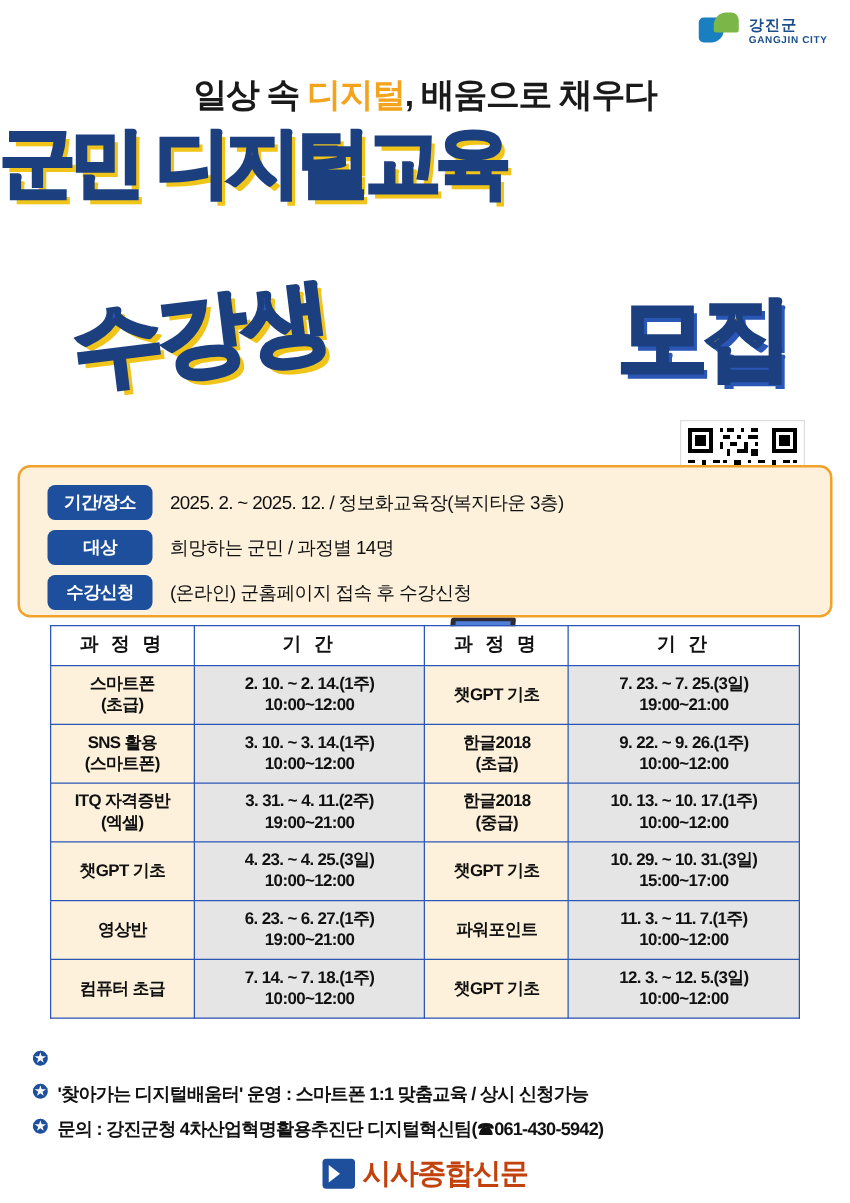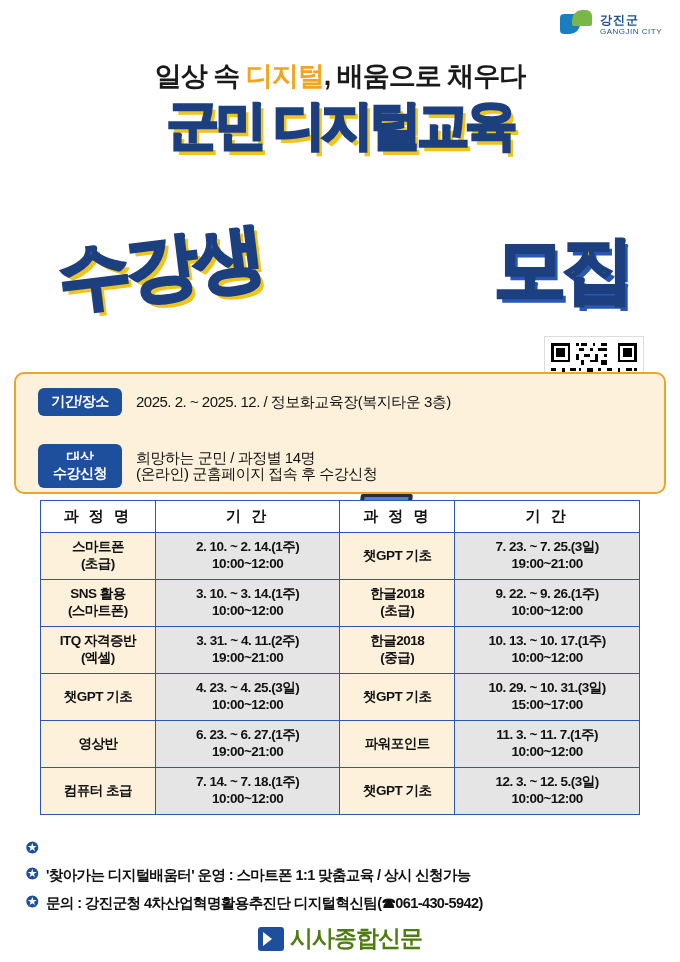--- a/index.html
+++ b/index.html
@@ -27,33 +27,33 @@
   .logo-mark .b1 {
     position:absolute; left:0; top:4px; width:20px; height:20px;
     background:#1a7fc1; border-radius:4px 0 10px 4px;
   }
   .logo-mark .b2 {
     position:absolute; left:12px; top:0; width:20px; height:16px;
     background:#7ab648; border-radius:10px 6px 2px 2px;
   }
   .logo-text { line-height:1; }
   .logo-kr { font-size:12px; font-weight:bold; color:#1b4f8a; letter-spacing:1px; }
-  .logo-en { font-size:8px; font-weight:normal; color:#1b4f8a; letter-spacing:0.5px; margin-top:2px;}
+  .logo-en { font-size:8px; font-weight:bold; color:#1b4f8a; letter-spacing:0.5px; margin-top:2px;}
   
   .tagline {
     position:absolute; top:58px; left:0; width:680px;
     text-align:center;
     font-size:27px; font-weight:bold; letter-spacing:-1px;
     color:#1a1a1a;
   }
   .tagline .or { color:#f4a41c; }
   .bigtitle {
     position:absolute; top:98px; left:0; width:680px;
-    text-align:center;
-    font-size:52px; font-weight:bold; letter-spacing:-4px;
+    text-align:left;
+    font-size:60px; font-weight:bold; letter-spacing:-4px;
     color:#737373;
     -webkit-text-stroke:3px #1c3f80;
     text-shadow: 4px 5px 0 #f0c419;
     line-height:1.05;
   }
   .row2 {
     position:absolute; top:198px; left:0; width:680px;
     height:140px;
   }
   .word-left {
@@ -73,21 +73,21 @@
   }
   
   .illus { position:absolute; left:285px; top:200px; width:160px; height:150px; }
   
   .infopanel {
     position:absolute; left:14px; top:372px; width:652px; height:122px;
     background:#fdf1dc; border:2px solid #f0a22b; border-radius:10px;
   }
   .inforow { position:absolute; left:22px; display:flex; align-items:center; }
   .inforow:nth-of-type(1){ top:14px; }
-  .inforow:nth-of-type(2){ top:50px;margin-top:20px; }
+  .inforow:nth-of-type(2){ top:50px; }
   .inforow:nth-of-type(3){ top:86px; }
   .tagbox {
     background:#1e4f9c; color:#fff; font-size:14px; font-weight:bold;
     border-radius:6px; padding:5px 12px; min-width:84px; text-align:center;
     letter-spacing:-0.5px;
   }
   .infotext { margin-left:14px; font-size:15px; color:#111; letter-spacing:-0.5px; }
   
   .qrwrap { position:absolute; right:26px; top:336px; width:110px; }
   .qr {
@@ -142,21 +142,21 @@
   }
   .foot-mark {
     width:26px; height:24px; background:#1e4f9c; border-radius:3px;
     position:relative;
   }
   .foot-mark:after{
     content:""; position:absolute; left:5px; top:5px;
     border-left:9px solid #fff; border-top:7px solid transparent;
     border-bottom:7px solid transparent;
   }
-  .foot-text { font-size:23px; font-weight:bold; color:#4d7c0f; letter-spacing:-1px; }
+  .foot-text { font-size:23px; font-weight:bold; color:#c2410c; letter-spacing:-1px; }
 </style>
 </head>
 <body>
 
 <div class="poster">
 
   <div class="logo">
     <div class="logo-mark">
       <div class="b1"></div>
         <div class="b2"></div>

